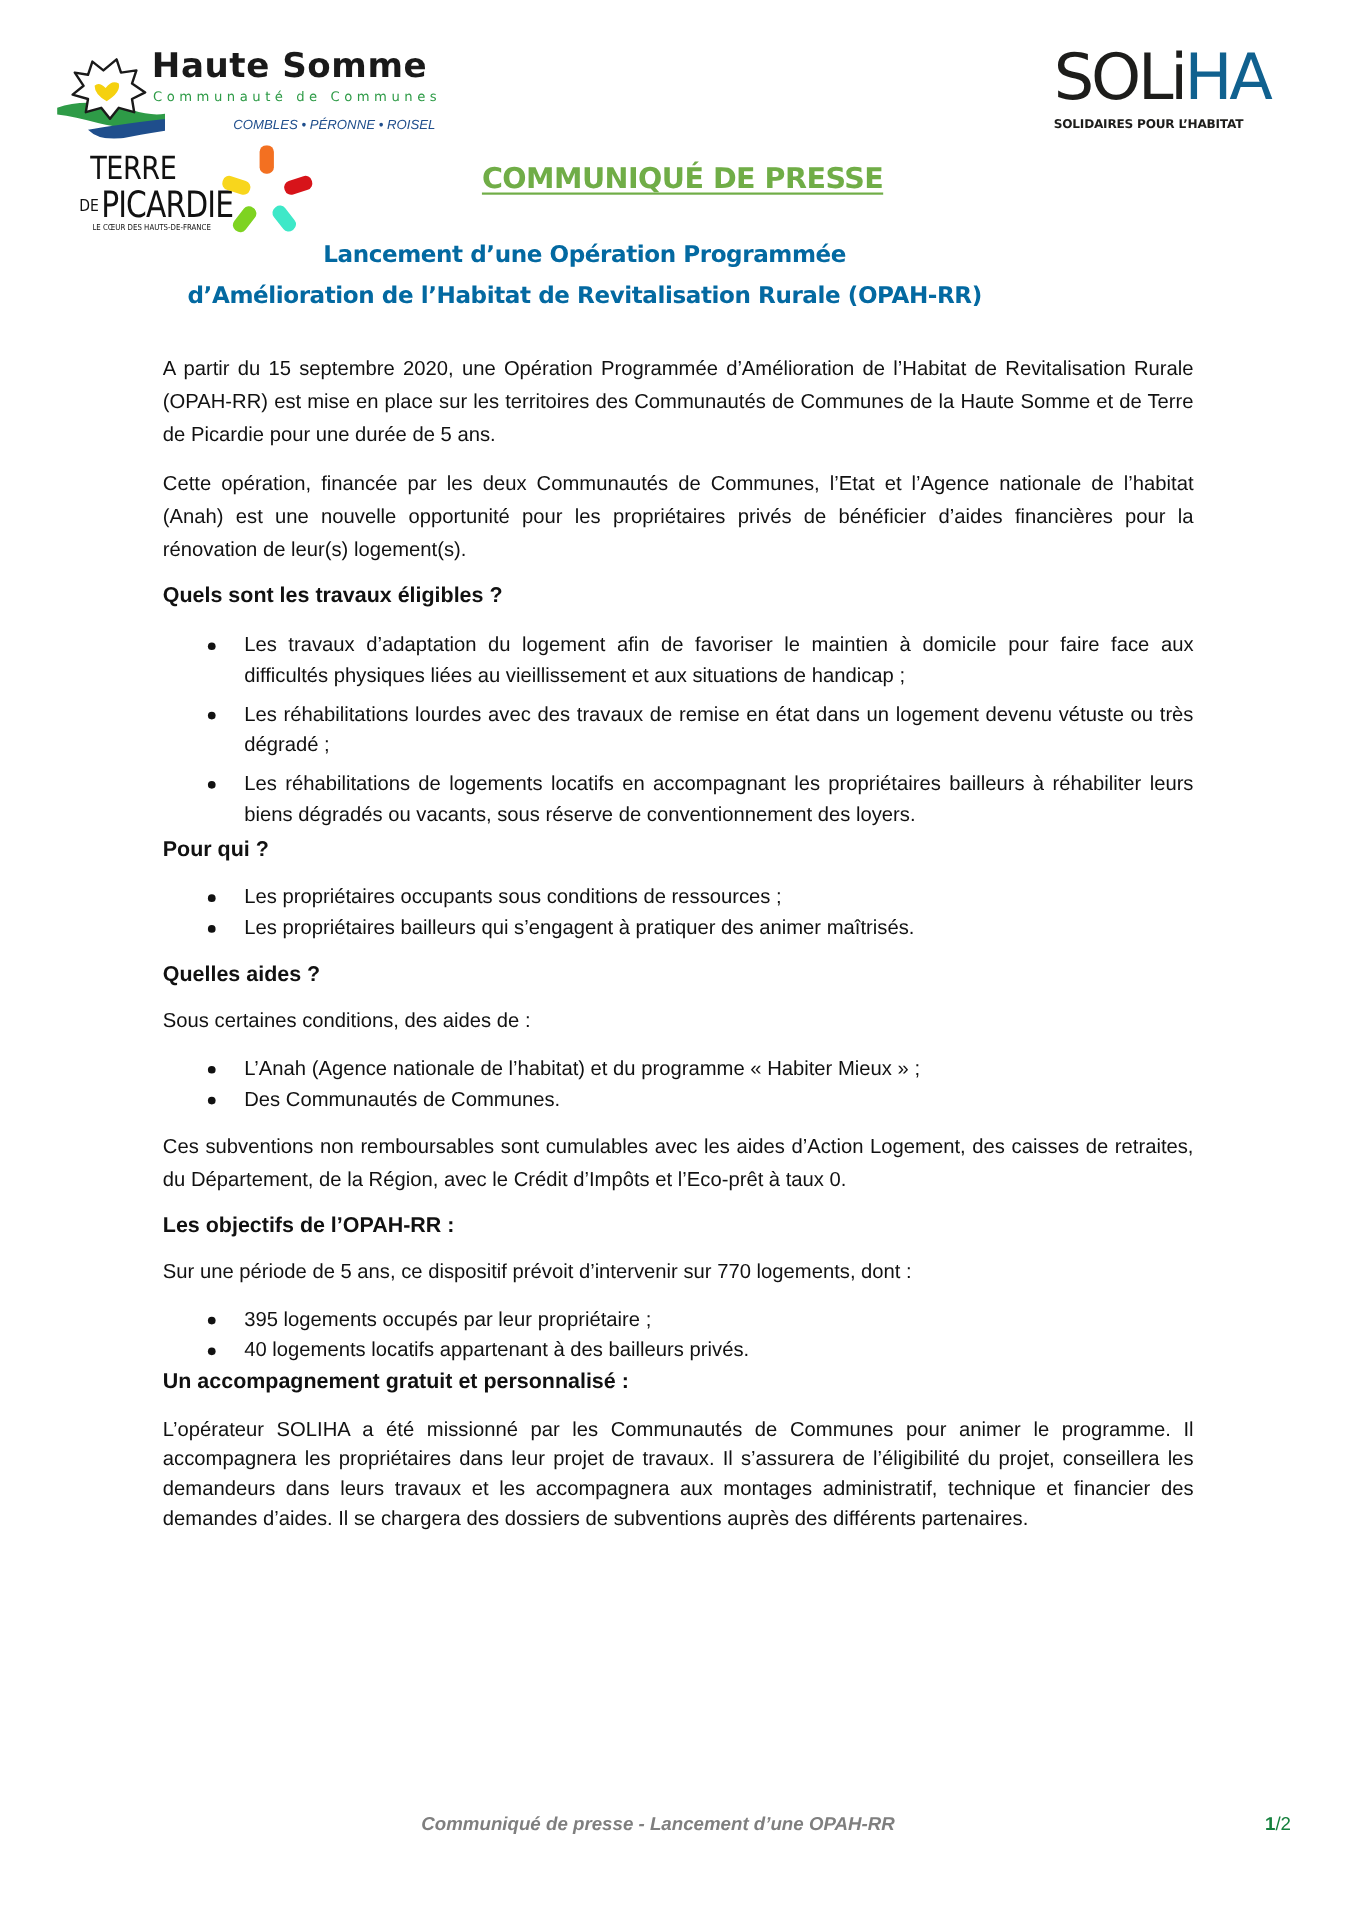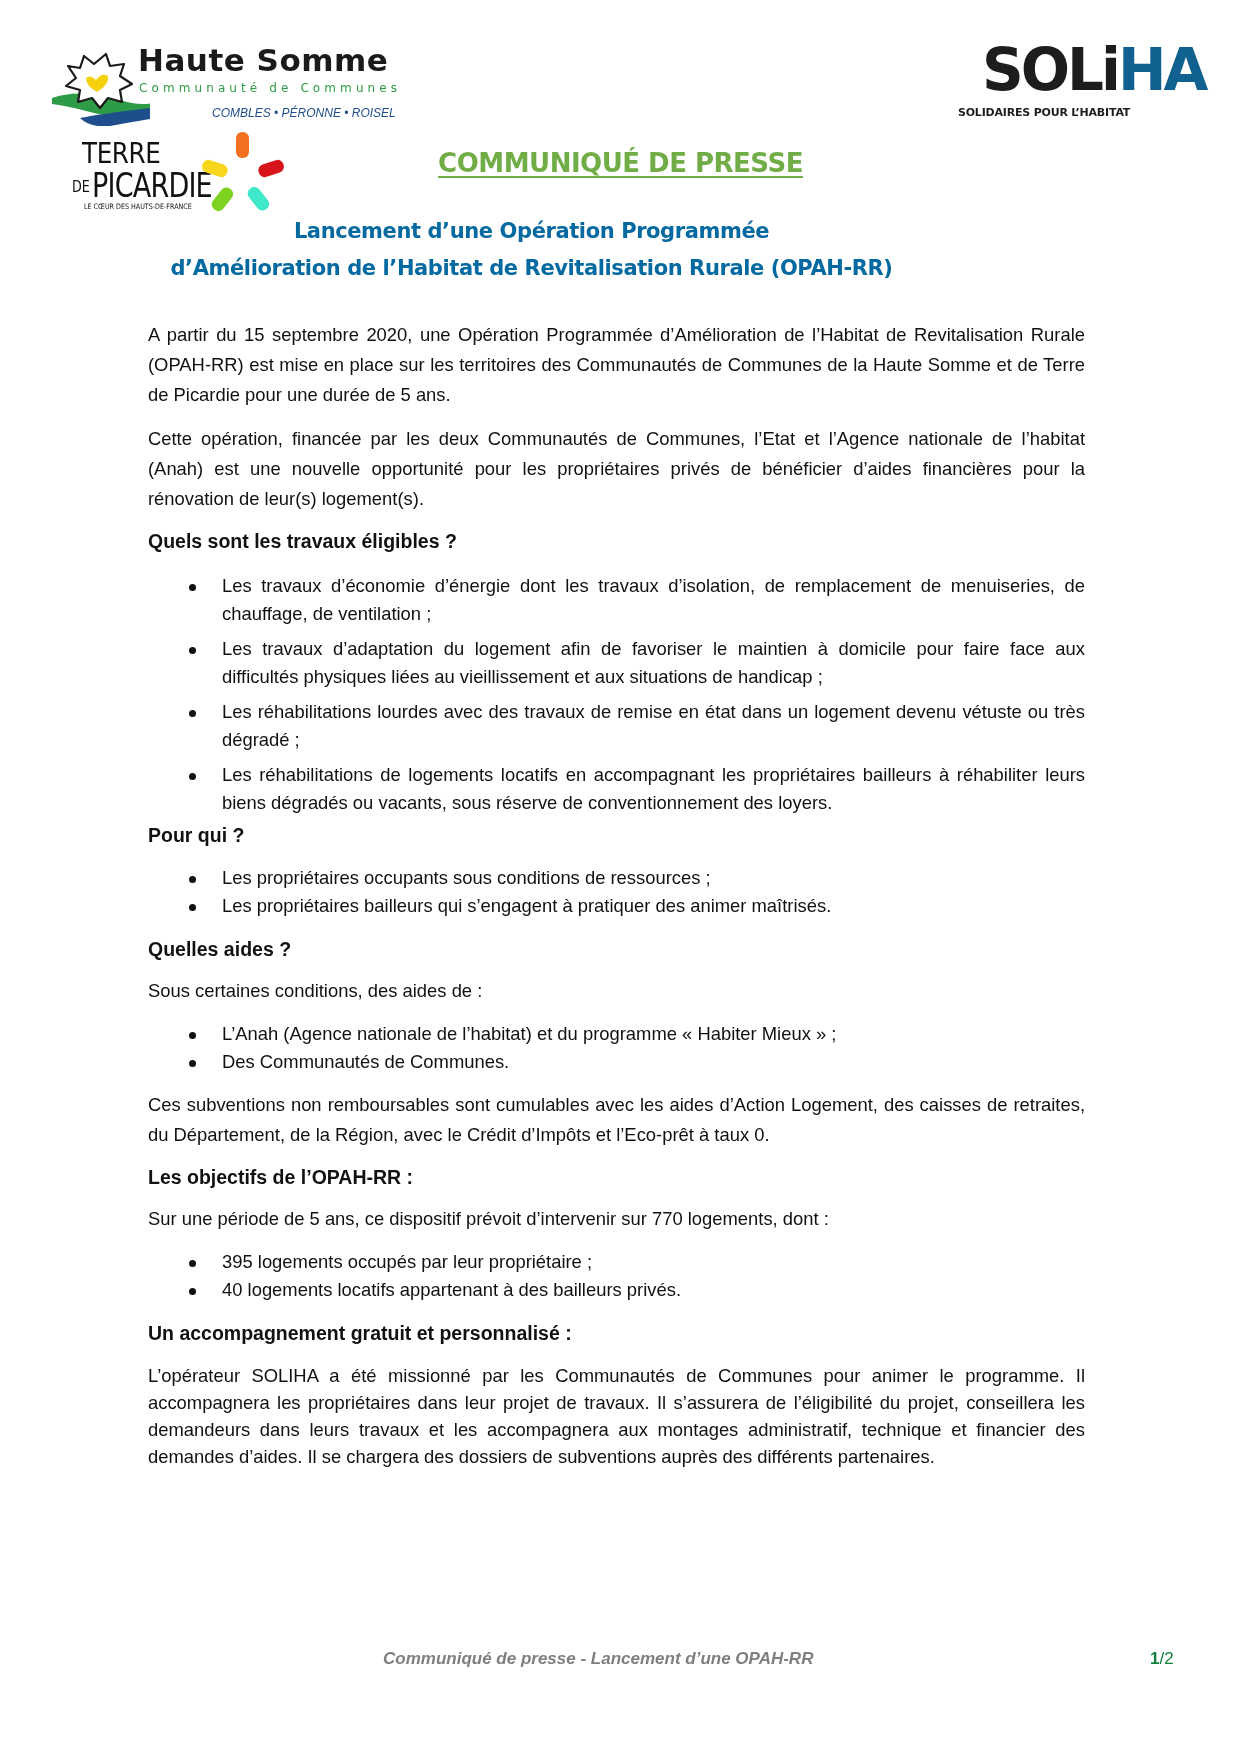--- a/index.html
+++ b/index.html
@@ -14,21 +14,21 @@
 
   
   .tp-logo { left: 72px; top: 138px; width: 220px; height: 90px; }
   .tp-terre { position: absolute; left: 10px; top: -2px; font-family: "DejaVu Sans", sans-serif; font-size: 29px; font-weight: 500; color: #111; letter-spacing: -0.5px; transform: scaleX(0.85); transform-origin: left; white-space: nowrap; }
   .tp-de { position: absolute; left: 0px; top: 40px; font-family: "DejaVu Sans", sans-serif; font-size: 15px; color: #111; transform: scaleX(0.85); transform-origin: left; }
   .tp-picardie { position: absolute; left: 20px; top: 28px; font-family: "DejaVu Sans", sans-serif; font-size: 33px; color: #111; letter-spacing: -1px; transform: scaleX(0.82); transform-origin: left; white-space: nowrap; }
   .tp-tag { position: absolute; left: 12px; top: 64px; font-family: "DejaVu Sans", sans-serif; font-size: 7.5px; color: #111; white-space: nowrap; transform: scaleX(0.85); transform-origin: left; }
 
   
   .soliha-logo { left: 958px; top: 50px; width: 232px; height: 80px; }
-  .soliha-mark { position: absolute; left: 0; top: -14px; font-family: "DejaVu Sans", sans-serif; font-weight: bold; font-size: 58px; letter-spacing: -3px; white-space: nowrap; margin-left: 24px; }
+  .soliha-mark { position: absolute; left: 0; top: -14px; font-family: "DejaVu Sans", sans-serif; font-weight: normal; font-size: 58px; letter-spacing: -3px; white-space: nowrap; }
   .soliha-mark .dark { color: #1d1d1b; }
   .soliha-mark .blue { color: #10618f; }
   .soliha-tag { position: absolute; left: 0; top: 56px; font-family: "DejaVu Sans", sans-serif; font-weight: bold; font-size: 11px; color: #1d1d1b; white-space: nowrap; letter-spacing: -0.2px; }
 
   
   .press-title { left: 0; width: 1241px; top: 148px; text-align: center; font-family: "DejaVu Sans", sans-serif; font-weight: bold; font-size: 26px; color: #70ad47; }
   .press-title span { text-decoration: underline; text-decoration-thickness: 2px; text-underline-offset: 4px; letter-spacing: -0.5px; }
   .subtitle { left: 0; width: 1063px; text-align: center; font-family: "DejaVu Sans", sans-serif; font-weight: bold; font-size: 21px; color: #0369a1; letter-spacing: -0.4px; }
   .sub1 { top: 219px; }
   .sub2 { top: 256px; }
@@ -89,21 +89,20 @@
 </div>
 <div class="abs subtitle sub1">Lancement d’une Opération Programmée</div>
 <div class="abs subtitle sub2">d’Amélioration de l’Habitat de Revitalisation Rurale (OPAH-RR)</div>
 
 <div class="abs content">
   <p class="p-gap">A partir du 15 septembre 2020, une Opération Programmée d’Amélioration de l’Habitat de Revitalisation Rurale (OPAH-RR) est mise en place sur les territoires des Communautés de Communes de la Haute Somme et de Terre de Picardie pour une durée de 5 ans.</p>
   <p style="margin-bottom:12px">Cette opération, financée par les deux Communautés de Communes, l’Etat et l’Agence nationale de l’habitat (Anah) est une nouvelle opportunité pour les propriétaires privés de bénéficier d’aides financières pour la rénovation de leur(s) logement(s).</p>
 
   <p class="heading" style="margin-bottom:16px">Quels sont les travaux éligibles ?</p>
   <ul class="doc-list spaced">
-    <li>Les travaux d’économie d’énergie dont les travaux d’isolation, de remplacement de menuiseries, de chauffage, de ventilation ;</li>
     <li>Les travaux d’adaptation du logement afin de favoriser le maintien à domicile pour faire face aux difficultés physiques liées au vieillissement et aux situations de handicap ;</li>
     <li>Les réhabilitations lourdes avec des travaux de remise en état dans un logement devenu vétuste ou très dégradé ;</li>
     <li>Les réhabilitations de logements locatifs en accompagnant les propriétaires bailleurs à réhabiliter leurs biens dégradés ou vacants, sous réserve de conventionnement des loyers.</li>
   </ul>
 
   <p class="heading" style="margin-top:-4px;margin-bottom:14px">Pour qui ?</p>
   <ul class="doc-list" style="margin-bottom:14px">
     <li>Les propriétaires occupants sous conditions de ressources ;</li>
     <li>Les propriétaires bailleurs qui s’engagent à pratiquer des animer maîtrisés.</li>
   </ul>
@@ -111,21 +110,21 @@
   <p class="heading" style="margin-bottom:12px">Quelles aides ?</p>
   <p style="margin-bottom:14px">Sous certaines conditions, des aides de :</p>
   <ul class="doc-list" style="margin-bottom:14px">
     <li>L’Anah (Agence nationale de l’habitat) et du programme « Habiter Mieux » ;</li>
     <li>Des Communautés de Communes.</li>
   </ul>
   <p style="margin-bottom:12px">Ces subventions non remboursables sont cumulables avec les aides d’Action Logement, des caisses de retraites, du Département, de la Région, avec le Crédit d’Impôts et l’Eco-prêt à taux 0.</p>
 
   <p class="heading" style="margin-bottom:12px">Les objectifs de l’OPAH-RR :</p>
   <p style="margin-bottom:14px">Sur une période de 5 ans, ce dispositif prévoit d’intervenir sur 770 logements, dont :</p>
-  <ul class="doc-list" style="margin-bottom:14px">
+  <ul class="doc-list" style="">
     <li>395 logements occupés par leur propriétaire ;</li>
     <li>40 logements locatifs appartenant à des bailleurs privés.</li>
   </ul>
 
   <p class="heading" style="margin-bottom:14px">Un accompagnement gratuit et personnalisé :</p>
   <p style="line-height:27px">L’opérateur SOLIHA a été missionné par les Communautés de Communes pour animer le programme. Il accompagnera les propriétaires dans leur projet de travaux. Il s’assurera de l’éligibilité du projet, conseillera les demandeurs dans leurs travaux et les accompagnera aux montages administratif, technique et financier des demandes d’aides. Il se chargera des dossiers de subventions auprès des différents partenaires.</p>
 </div>
 
 <div class="abs footer">Communiqué de presse - Lancement d’une OPAH-RR</div>
 <div class="abs page-num">

